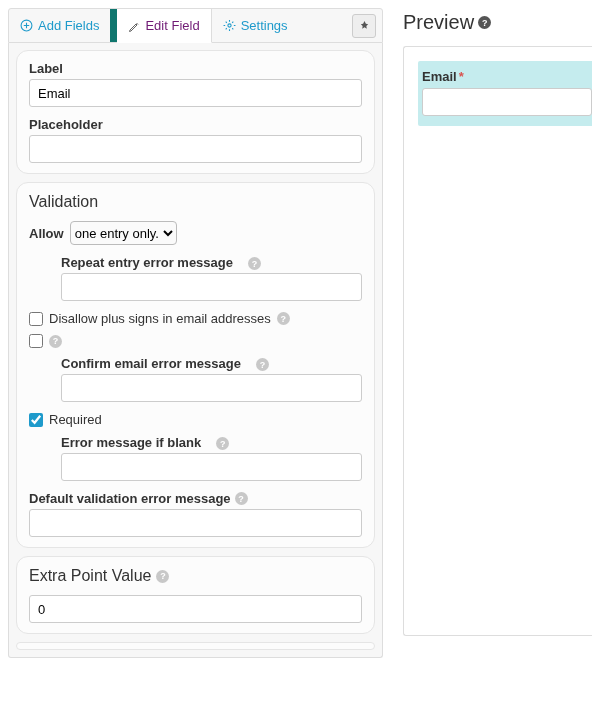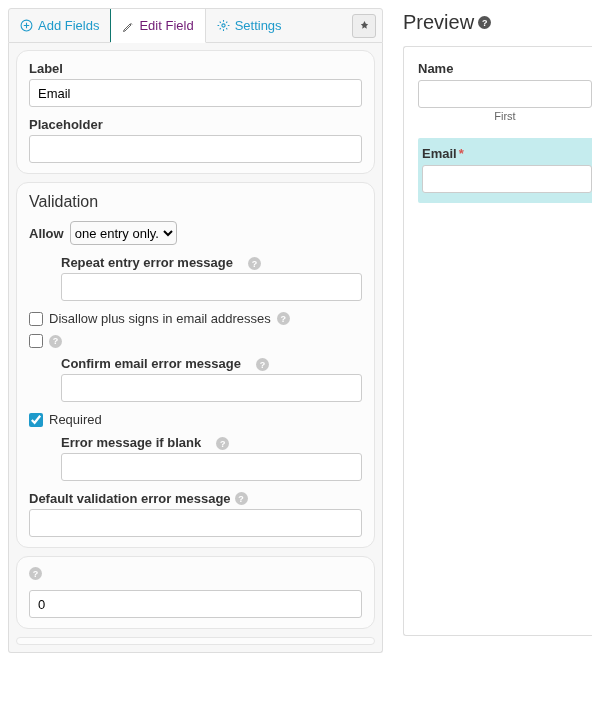--- a/index.html
+++ b/index.html
@@ -27,21 +27,21 @@
     position: relative;
   }
   .tab {
     padding: 9px 11px;
     color: #1e9acb;
     font-size: 13px;
     display: flex;
     align-items: center;
     gap: 5px;
     cursor: pointer;
-    border-right: 1px solid #0f766e;
+    border-right: 7px solid #0f766e;
   }
   .tab.inactive { color: #1e9acb; background: transparent; }
   .tab.active {
     background: #fff;
     color: #701a75;
     border-right: 1px solid #ddd;
     margin-bottom: -1px;
     border-bottom: 1px solid #fff;
     align-items: flex-end;
   }
@@ -263,40 +263,36 @@
           <div class="label">
             <span>Default validation error message</span>
             <span class="help-icon">?</span>
           </div>
           <input type="text" value="" style="">
         </div>
       </div>
 
       <div class="panel">
         <div class="section-title-lg" style="display:flex;align-items:center;gap:5px;">
+          <span>Extra Point Value</span>
           <span class="help-icon">?</span>
         </div>
         <input type="text" value="0" style="">
       </div>
 
       <div class="panel" style="height:8px;padding:0"></div>
     </div>
   </div>
 
   <div class="right-col">
     <div class="preview-title">
       <span>Preview</span>
       <span class="help-icon" style="background:#555">?</span>
     </div>
     <div class="preview-body">
-      <div class="prev-field">
-        <span class="prev-label">Name</span>
-        <input class="prev-input" type="text" style="">
-        <div class="prev-sublabel">First</div>
-      </div>
       <div class="prev-field selected">
         <span class="prev-label">
           <span>Email</span><span class="req-star">*</span>
         </span>
         <input class="prev-input" type="text" style="">
       </div>
     </div>
   </div>
 </div>
 

